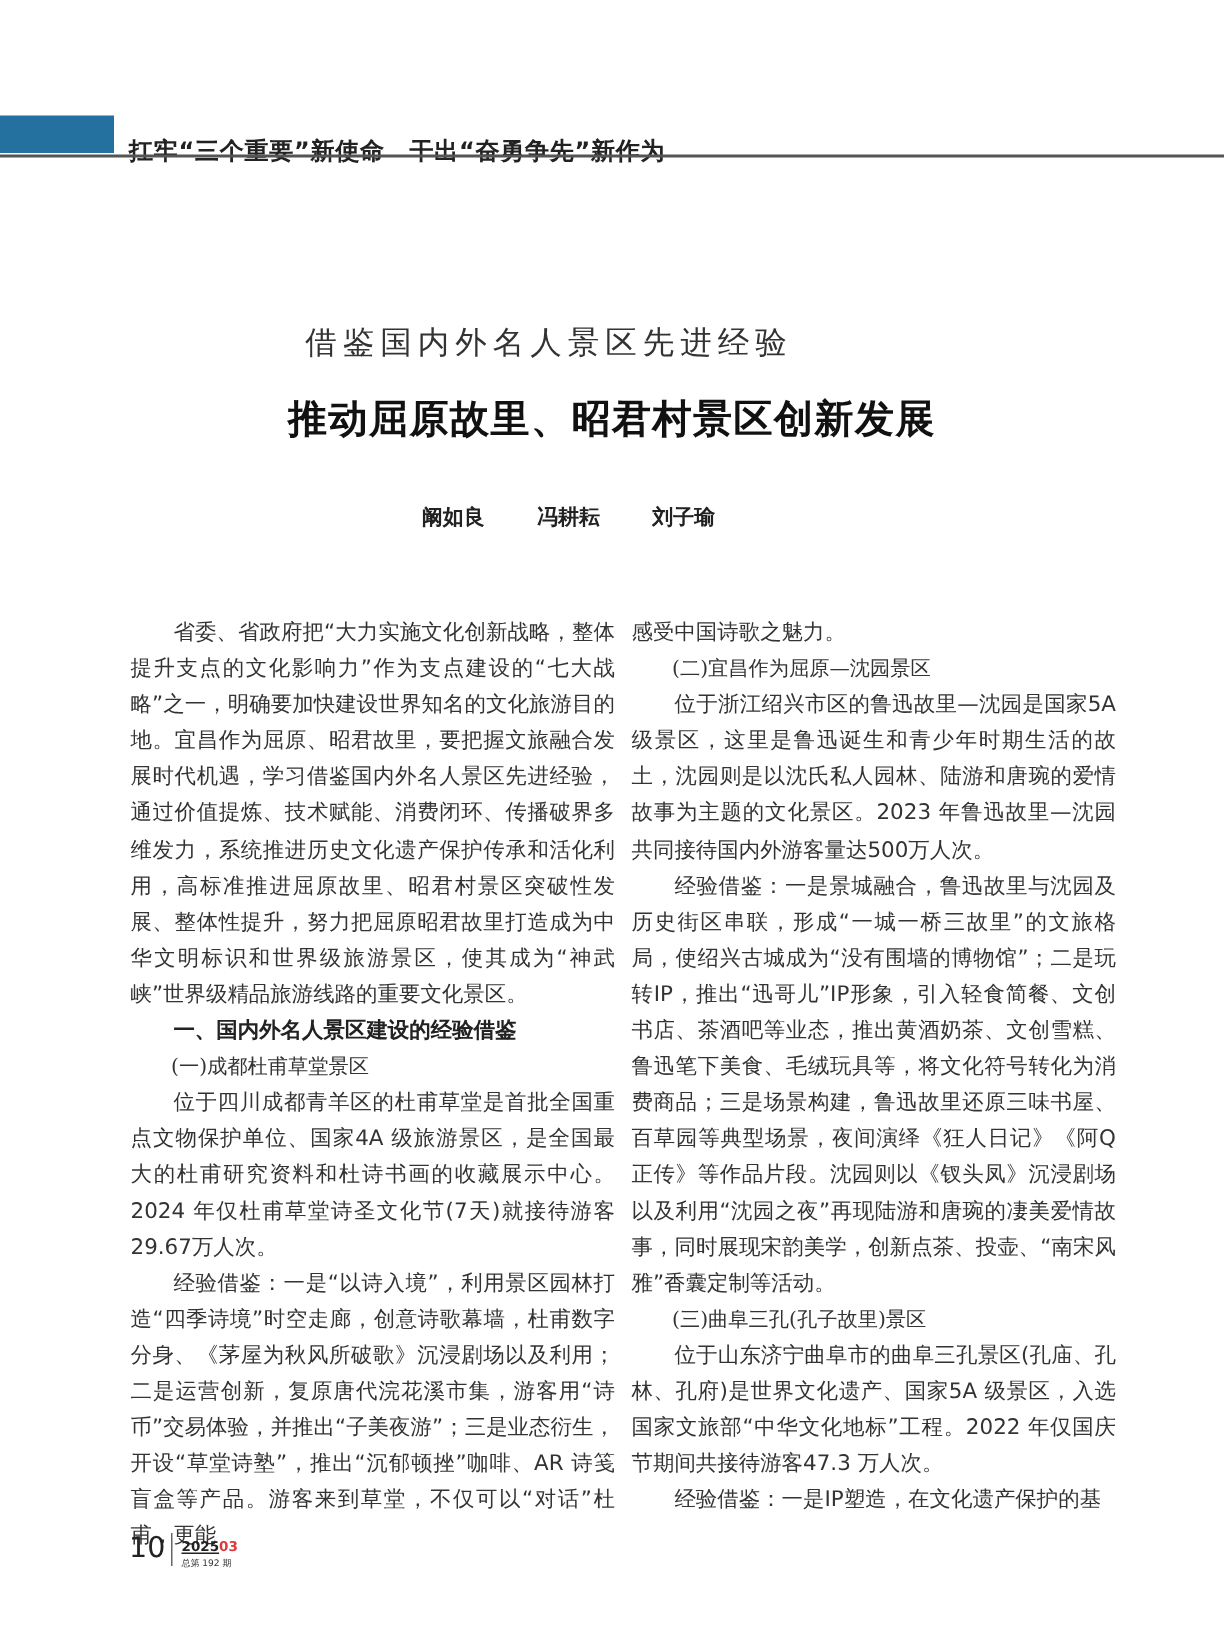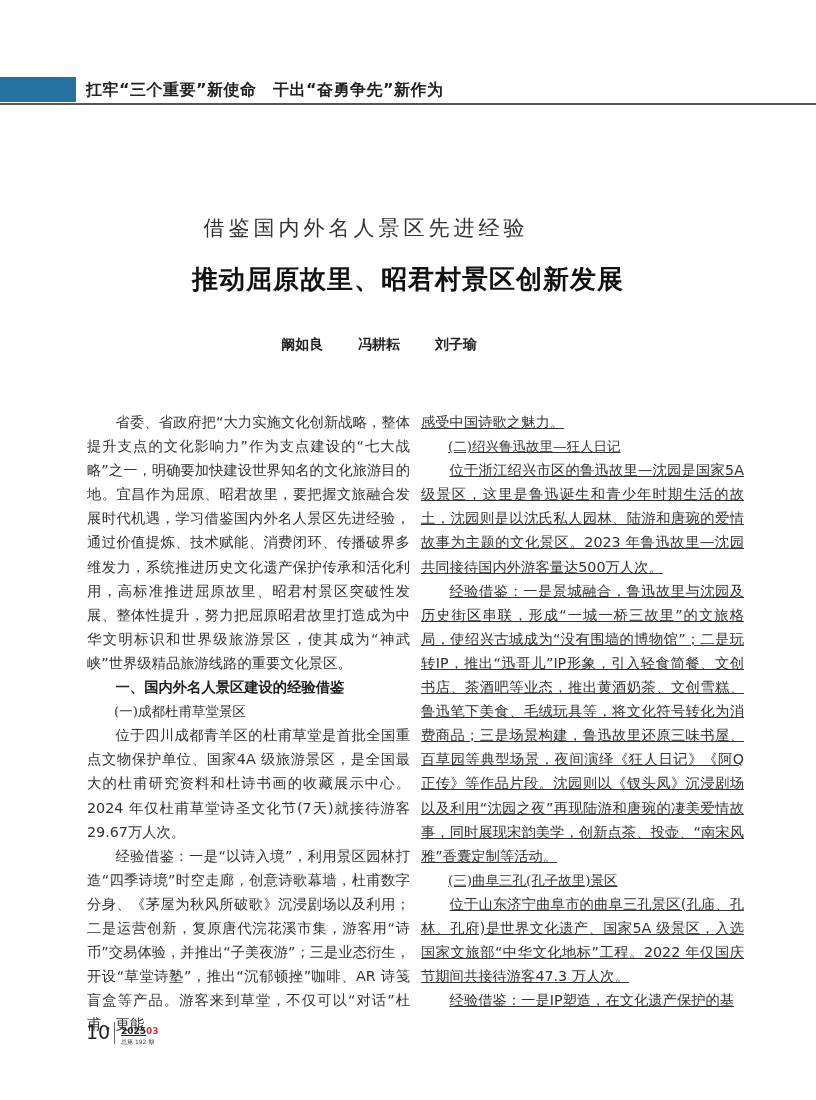--- a/index.html
+++ b/index.html
@@ -1,27 +1,27 @@
 <!DOCTYPE html>
 <html><head>
 <meta charset="utf-8">
 <style>
   html, body { margin:0; padding:0; }
   body { width:816px; height:1100px; background:#ffffff; position:relative; overflow:hidden;
          font-family:"DejaVu Sans", sans-serif; color:#2a2a2a; }
   .band { position:absolute; left:0; top:77px; width:76px; height:25px; background:#2471a0; }
-  .running-head { position:absolute; left:86px; top:78px; font-size:16px; font-weight:bold; color:#222; letter-spacing:0.5px; line-height:24px; white-space:pre; }
+  .running-head { position:absolute; left:86px; top:89px; font-size:16px; font-weight:bold; color:#222; letter-spacing:0.5px; line-height:24px; white-space:pre; }
   .rule { position:absolute; left:0; top:103px; width:816px; height:2px; background:#555; }
   .subtitle { position:absolute; left:0; width:732px; top:214px; text-align:center; font-family:"DejaVu Serif", serif; font-size:21px; color:#333; letter-spacing:4px; }
   .title { position:absolute; left:0; width:816px; top:262px; text-align:center; font-family:"DejaVu Serif", serif; font-size:26px; font-weight:bold; color:#111; letter-spacing:1px; }
   .authors { position:absolute; left:0; width:758px; top:336px; text-align:center; font-size:14px; font-weight:bold; color:#222; word-spacing:12px; }
   .authors span { margin:0 9px; }
   .col { position:absolute; top:410px; width:323px; font-size:14.3px; line-height:24.1px; color:#333; text-align:justify; }
   .col.left { left:87px; }
-  .col.right { left:421px;text-decoration:underline; }
+  .col.right { left:421px; }
   .col p { margin:0; text-indent:2em; }
   .col p.cont { text-indent:0; }
   .col h3 { margin:0; font-size:14.3px; font-weight:bold; text-indent:2em; color:#222; line-height:24.1px; }
   .col h4 { margin:0; font-size:13.5px; font-weight:normal; text-indent:2em; font-family:"DejaVu Serif", serif; color:#333; line-height:24.1px; }
   .page-number { position:absolute; left:86px; top:1021px; font-size:19px; color:#222; }
   .folio-sep { position:absolute; left:114px; top:1022px; width:1px; height:22px; background:#666; }
   .issue { position:absolute; left:121px; top:1024px; line-height:9px; }
   .issue-year { font-size:9px; color:#222; font-weight:bold; text-decoration:underline; }
   .issue-no { font-size:9px; color:#e0383a; font-weight:bold; }
   .issue-total { font-size:6px; color:#333; display:block; margin-top:1px; }
@@ -44,21 +44,21 @@
 <div class="col left">
   <p>省委、省政府把“大力实施文化创新战略，整体提升支点的文化影响力”作为支点建设的“七大战略”之一，明确要加快建设世界知名的文化旅游目的地。宜昌作为屈原、昭君故里，要把握文旅融合发展时代机遇，学习借鉴国内外名人景区先进经验，通过价值提炼、技术赋能、消费闭环、传播破界多维发力，系统推进历史文化遗产保护传承和活化利用，高标准推进屈原故里、昭君村景区突破性发展、整体性提升，努力把屈原昭君故里打造成为中华文明标识和世界级旅游景区，使其成为“神武峡”世界级精品旅游线路的重要文化景区。</p>
   <h3>一、国内外名人景区建设的经验借鉴</h3>
   <h4>(一)成都杜甫草堂景区</h4>
   <p>位于四川成都青羊区的杜甫草堂是首批全国重点文物保护单位、国家4A 级旅游景区，是全国最大的杜甫研究资料和杜诗书画的收藏展示中心。2024 年仅杜甫草堂诗圣文化节(7天)就接待游客29.67万人次。</p>
   <p>经验借鉴：一是“以诗入境”，利用景区园林打造“四季诗境”时空走廊，创意诗歌幕墙，杜甫数字分身、《茅屋为秋风所破歌》沉浸剧场以及利用；二是运营创新，复原唐代浣花溪市集，游客用“诗币”交易体验，并推出“子美夜游”；三是业态衍生，开设“草堂诗塾”，推出“沉郁顿挫”咖啡、AR 诗笺盲盒等产品。游客来到草堂，不仅可以“对话”杜甫，更能</p>
 </div>
 
 <div class="col right">
   <p class="cont">感受中国诗歌之魅力。</p>
-  <h4>(二)绍兴鲁迅故里—狂人日记</h4>
+  <h4>(二)宜昌作为屈原—沈园景区</h4>
   <p>位于浙江绍兴市区的鲁迅故里—沈园是国家5A 级景区，这里是鲁迅诞生和青少年时期生活的故土，沈园则是以沈氏私人园林、陆游和唐琬的爱情故事为主题的文化景区。2023 年鲁迅故里—沈园共同接待国内外游客量达500万人次。</p>
   <p>经验借鉴：一是景城融合，鲁迅故里与沈园及历史街区串联，形成“一城一桥三故里”的文旅格局，使绍兴古城成为“没有围墙的博物馆”；二是玩转IP，推出“迅哥儿”IP形象，引入轻食简餐、文创书店、茶酒吧等业态，推出黄酒奶茶、文创雪糕、鲁迅笔下美食、毛绒玩具等，将文化符号转化为消费商品；三是场景构建，鲁迅故里还原三味书屋、百草园等典型场景，夜间演绎《狂人日记》《阿Q正传》等作品片段。沈园则以《钗头凤》沉浸剧场以及利用“沈园之夜”再现陆游和唐琬的凄美爱情故事，同时展现宋韵美学，创新点茶、投壶、“南宋风雅”香囊定制等活动。</p>
   <h4>(三)曲阜三孔(孔子故里)景区</h4>
   <p>位于山东济宁曲阜市的曲阜三孔景区(孔庙、孔林、孔府)是世界文化遗产、国家5A 级景区，入选国家文旅部“中华文化地标”工程。2022 年仅国庆节期间共接待游客47.3 万人次。</p>
   <p>经验借鉴：一是IP塑造，在文化遗产保护的基</p>
 </div>
 
 <div class="page-number">10</div>
 <div class="folio-sep"></div>
 <div class="issue">

